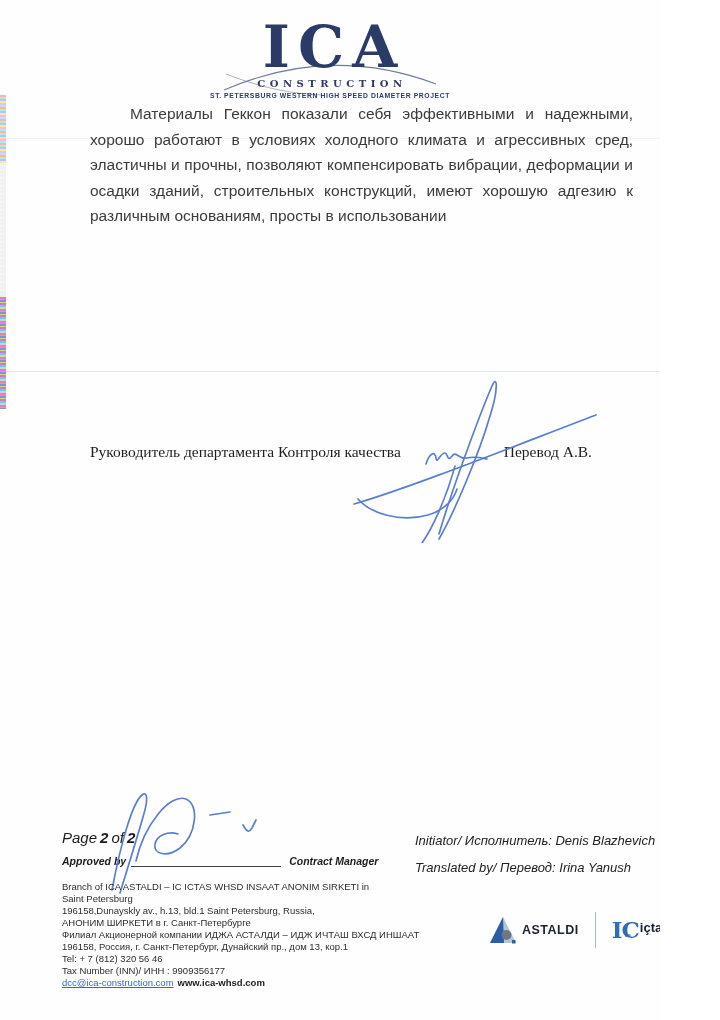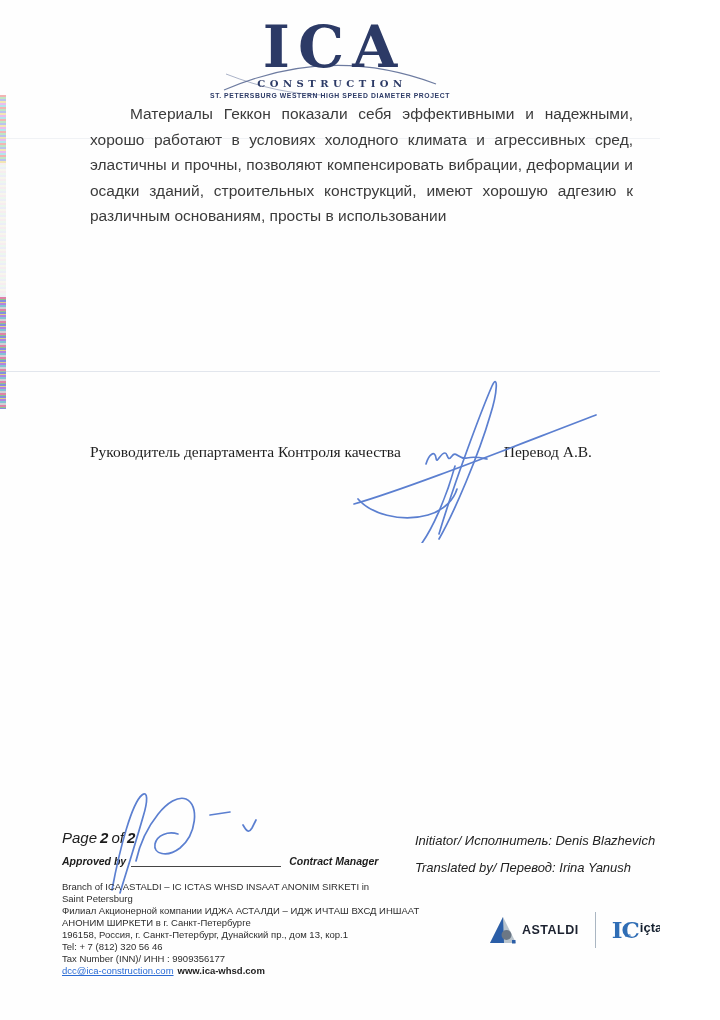--- a/index.html
+++ b/index.html
@@ -123,22 +123,23 @@
   </svg>
 
   <div class="initcol">
     <div>Initiator/ Исполнитель: Denis Blazhevich</div>
     <div>Translated by/ Перевод:  Irina Yanush</div>
   </div>
 
   <div class="address">
     <div>Branch of ICA ASTALDI – IC ICTAS WHSD INSAAT ANONIM SIRKETI in</div>
     <div>Saint Petersburg</div>
+    <div>196158,Dunayskly av., h.13, bld.1 Saint Petersburg, Russia,</div>
+    <div>АНОНИМ ШИРКЕТИ в г. Санкт-Петербурге</div>
     <div>Филиал Акционерной компании ИДЖА АСТАЛДИ – ИДЖ ИЧТАШ ВХСД ИНШААТ</div>
-    <div>АНОНИМ ШИРКЕТИ в г. Санкт-Петербурге</div>
     <div>196158, Россия, г. Санкт-Петербург, Дунайский пр., дом 13, кор.1</div>
     <div>Tel: + 7 (812) 320 56 46</div>
     <div>Tax Number (INN)/ ИНН : 9909356177</div>
     <div>
       <a href="#">dcc@ica-construction.com</a><span class="site">www.ica-whsd.com</span>
     </div>
   </div>
 
   <div class="logos">
     <div class="astaldi">

